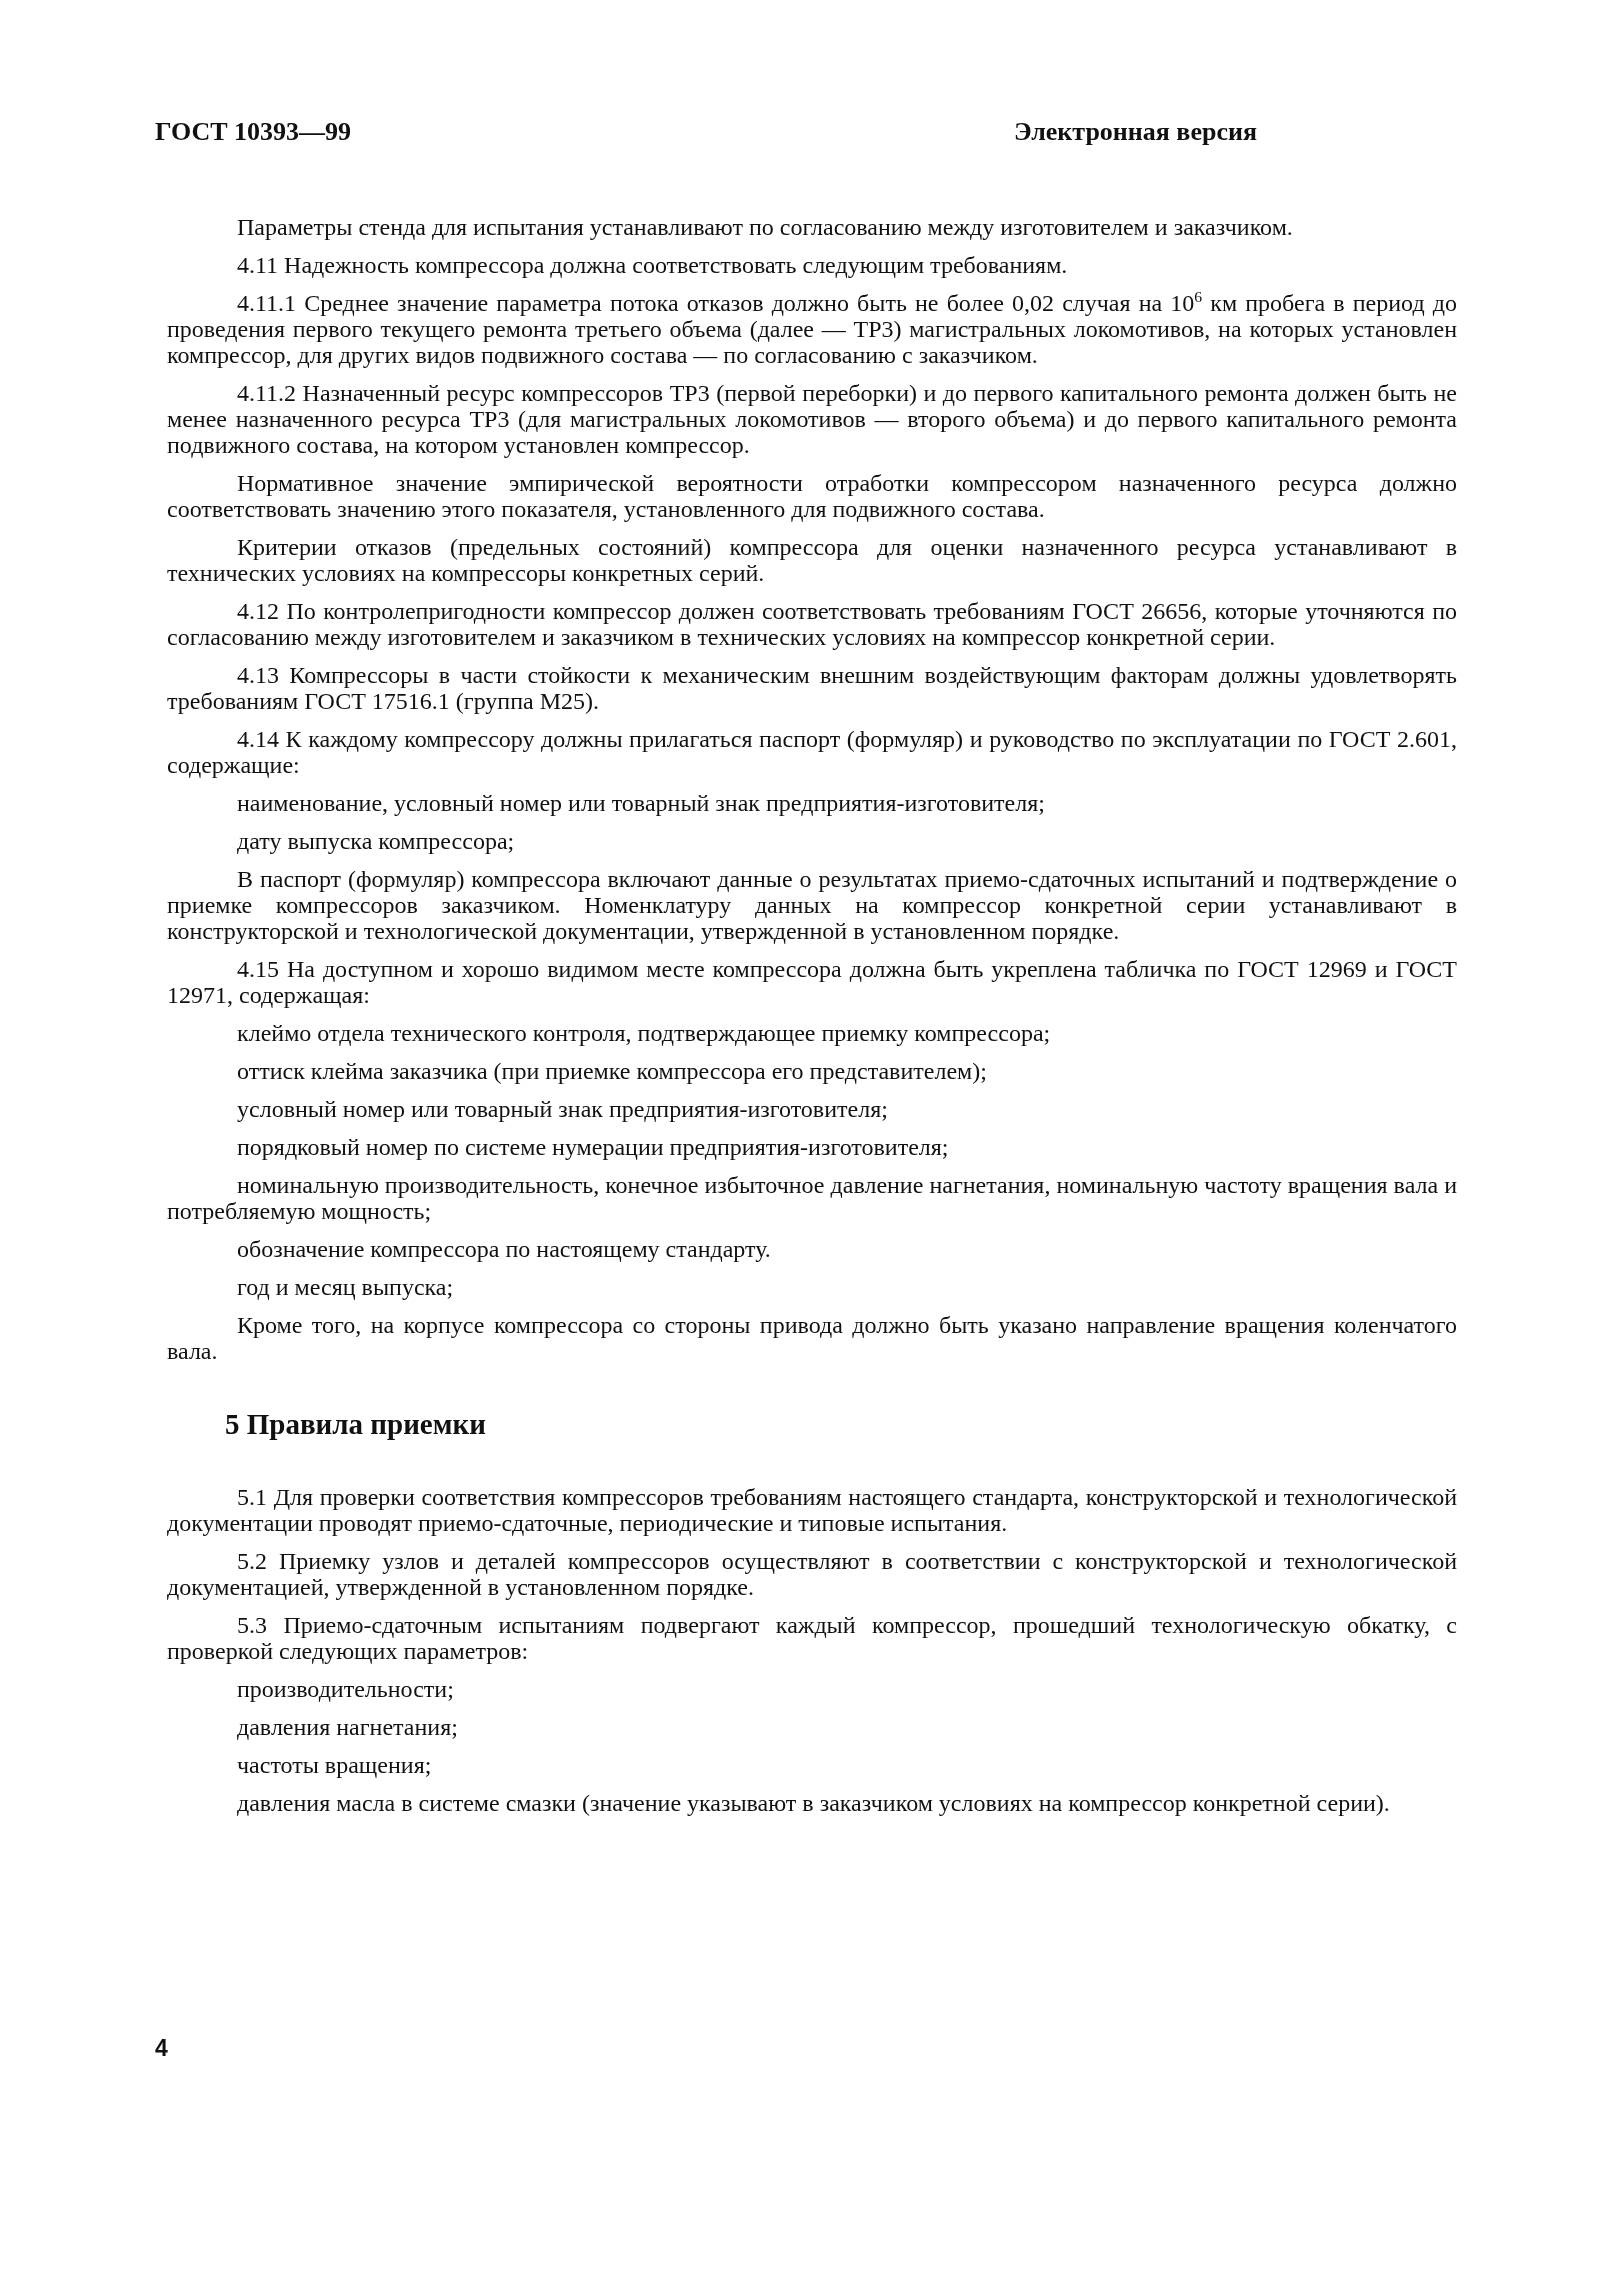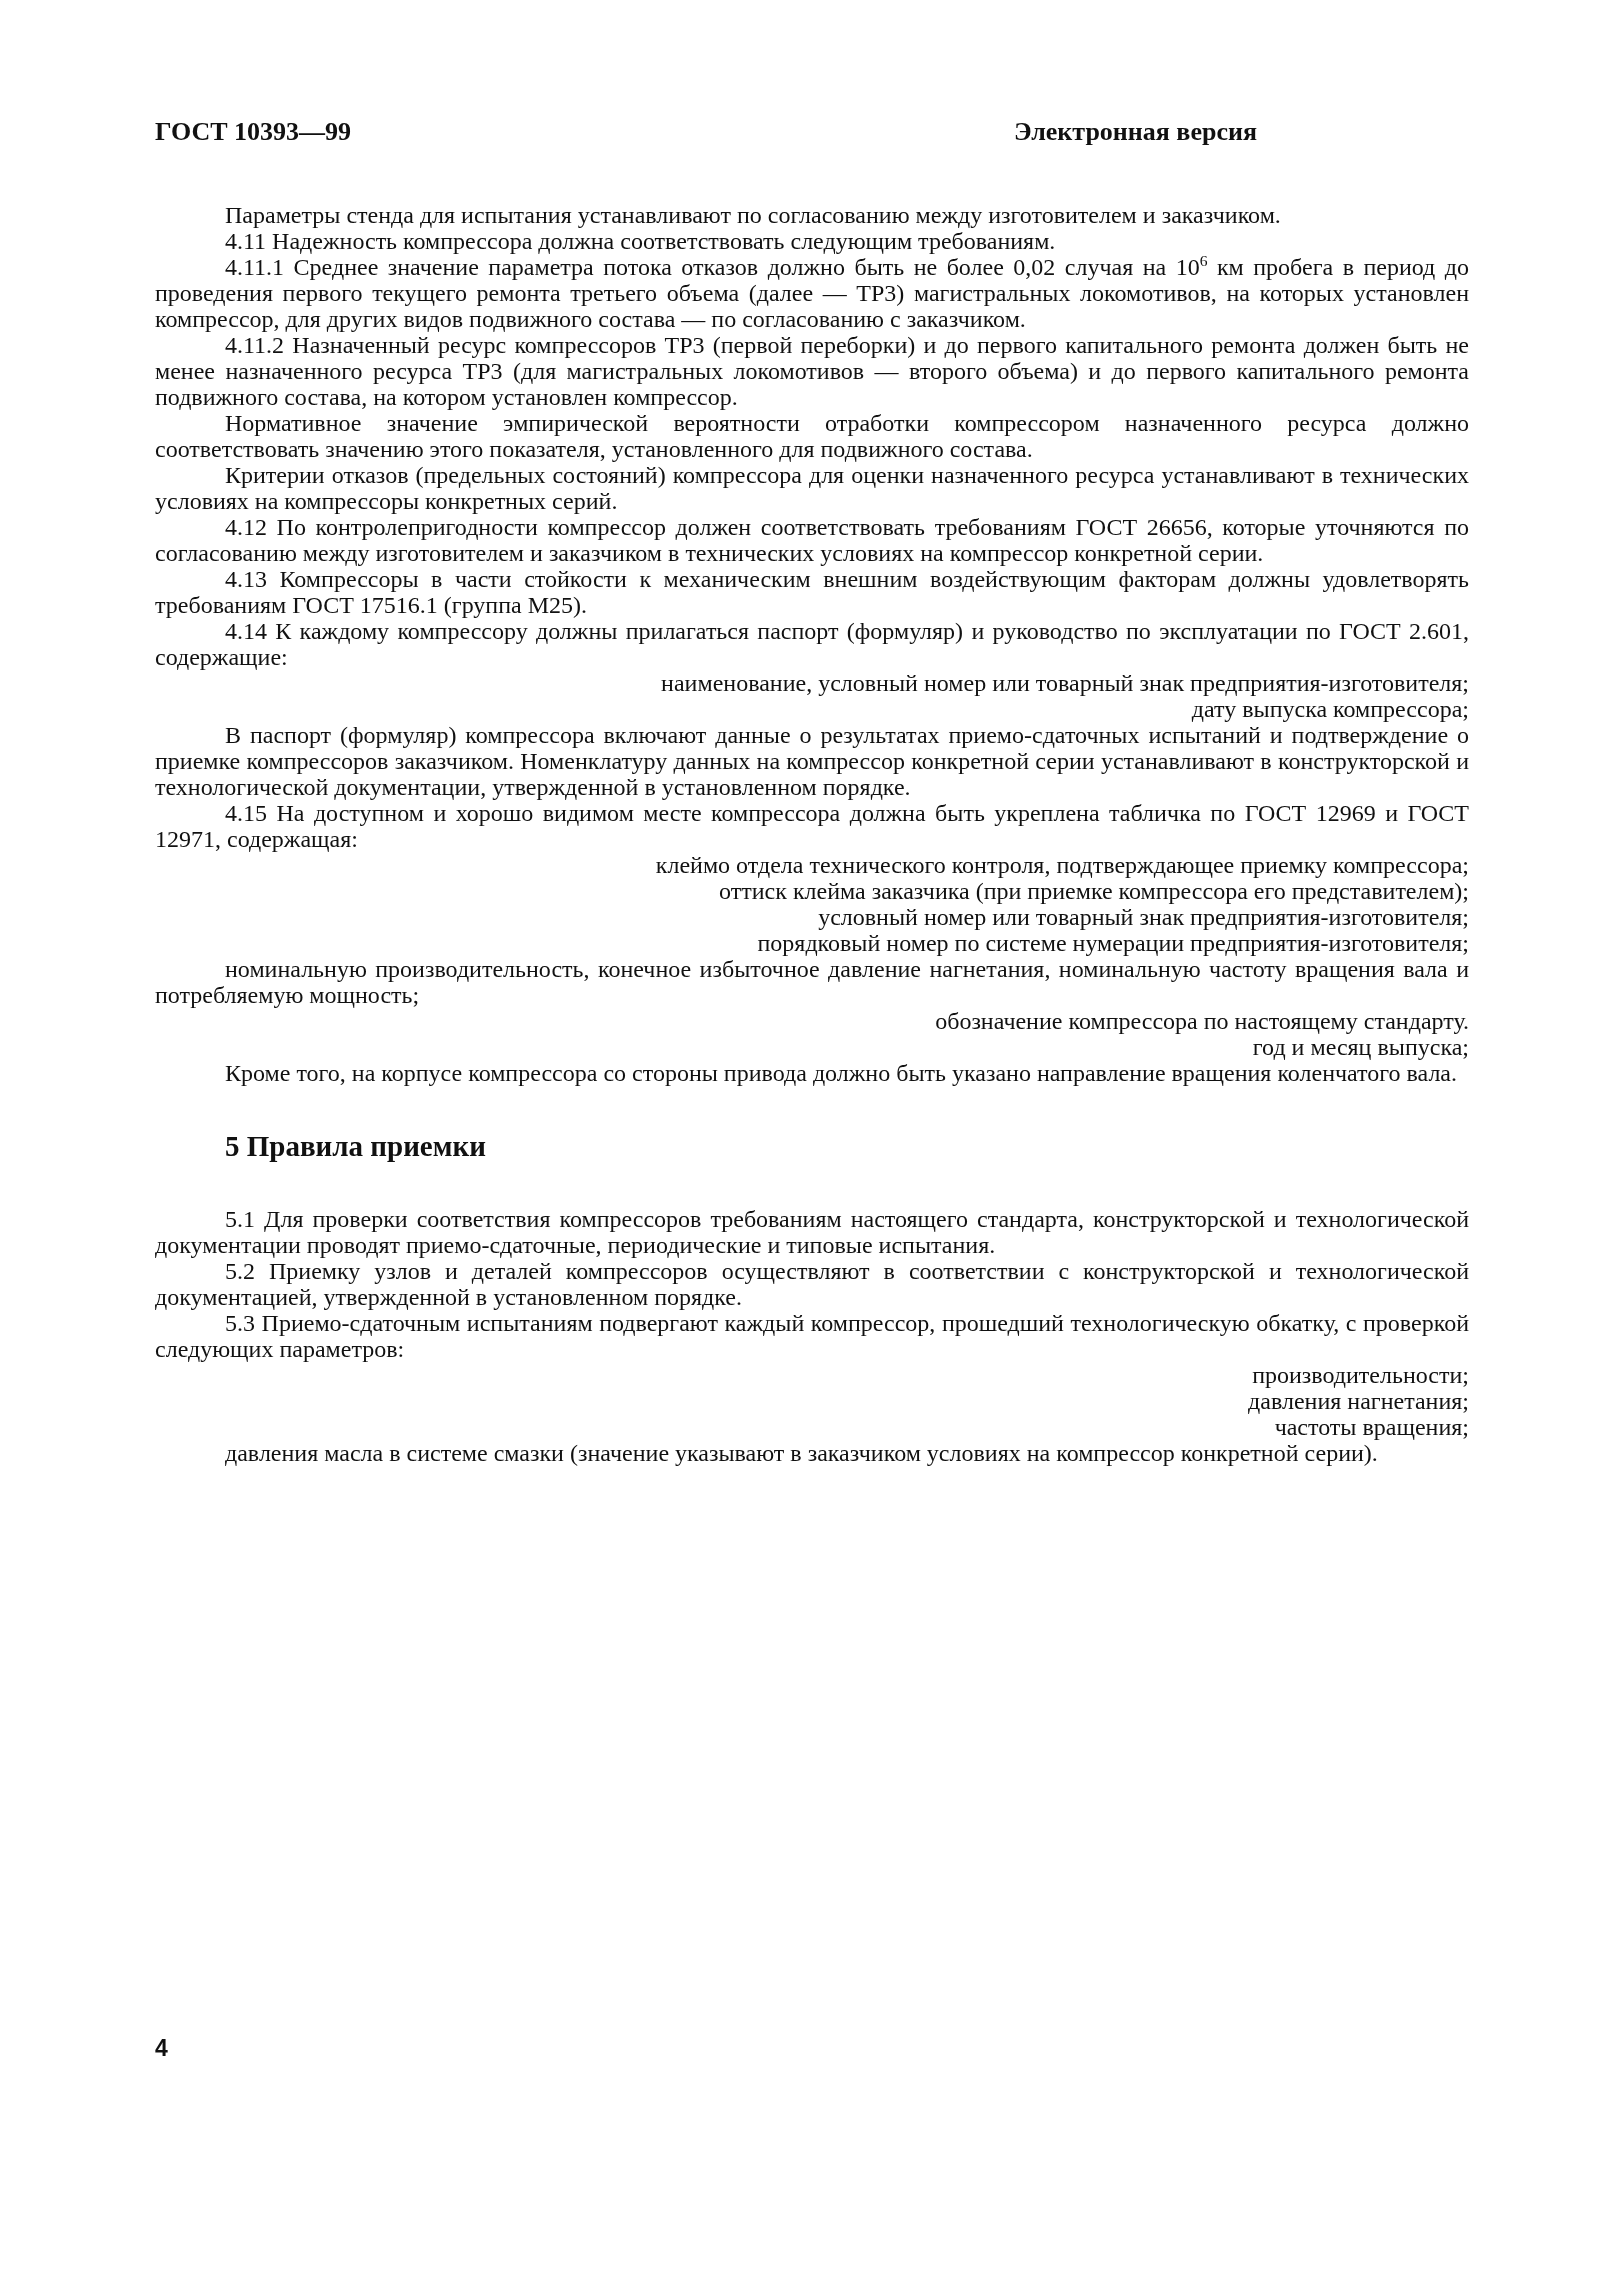--- a/index.html
+++ b/index.html
@@ -2,22 +2,22 @@
 <html style="font-size:12.2px"><head>
 <meta charset="utf-8">
 <style>
   html, body { margin:0; padding:0; background:#ffffff; }
   body { width:1622px; height:2295px; position:relative; overflow:hidden; color:#111; }
   .page { position:absolute; left:0; top:0; width:1410px; height:2295px; background:#fff; }
   .hdr { position:absolute; top:116px; font-family:"Liberation Serif", serif; font-weight:bold; font-size:26px; line-height:31px; }
   .hdr-left { left:155px; }
   .hdr-right { right:153px; }
   .body { position:absolute; left:155px; top:202px; width:1314px; font-family:"Liberation Serif", serif; font-size:24px; line-height:26px; }
-  .p { margin:0; text-align:justify; text-indent:70px; }
-  .p.li { text-align:right; }
+  .p { margin:12px; text-align:justify; text-indent:70px; }
+  .p.li { text-align:left; }
   .p.li.wrap { text-align:justify; }
   .h2 { font-family:"Liberation Serif", serif; font-weight:bold; font-size:29px; line-height:34px; margin:43px 0 43px 0; padding-left:70px; }
   .pagenum { position:absolute; left:155px; top:2035px; font-family:"Liberation Sans", sans-serif; font-weight:bold; font-size:23px; }
   sup { font-size:65%; line-height:0; vertical-align:0.6em; }
 </style>
 </head>
 <body>
 
 <div class="page">
   <div class="hdr hdr-left">ГОСТ 10393—99</div>

